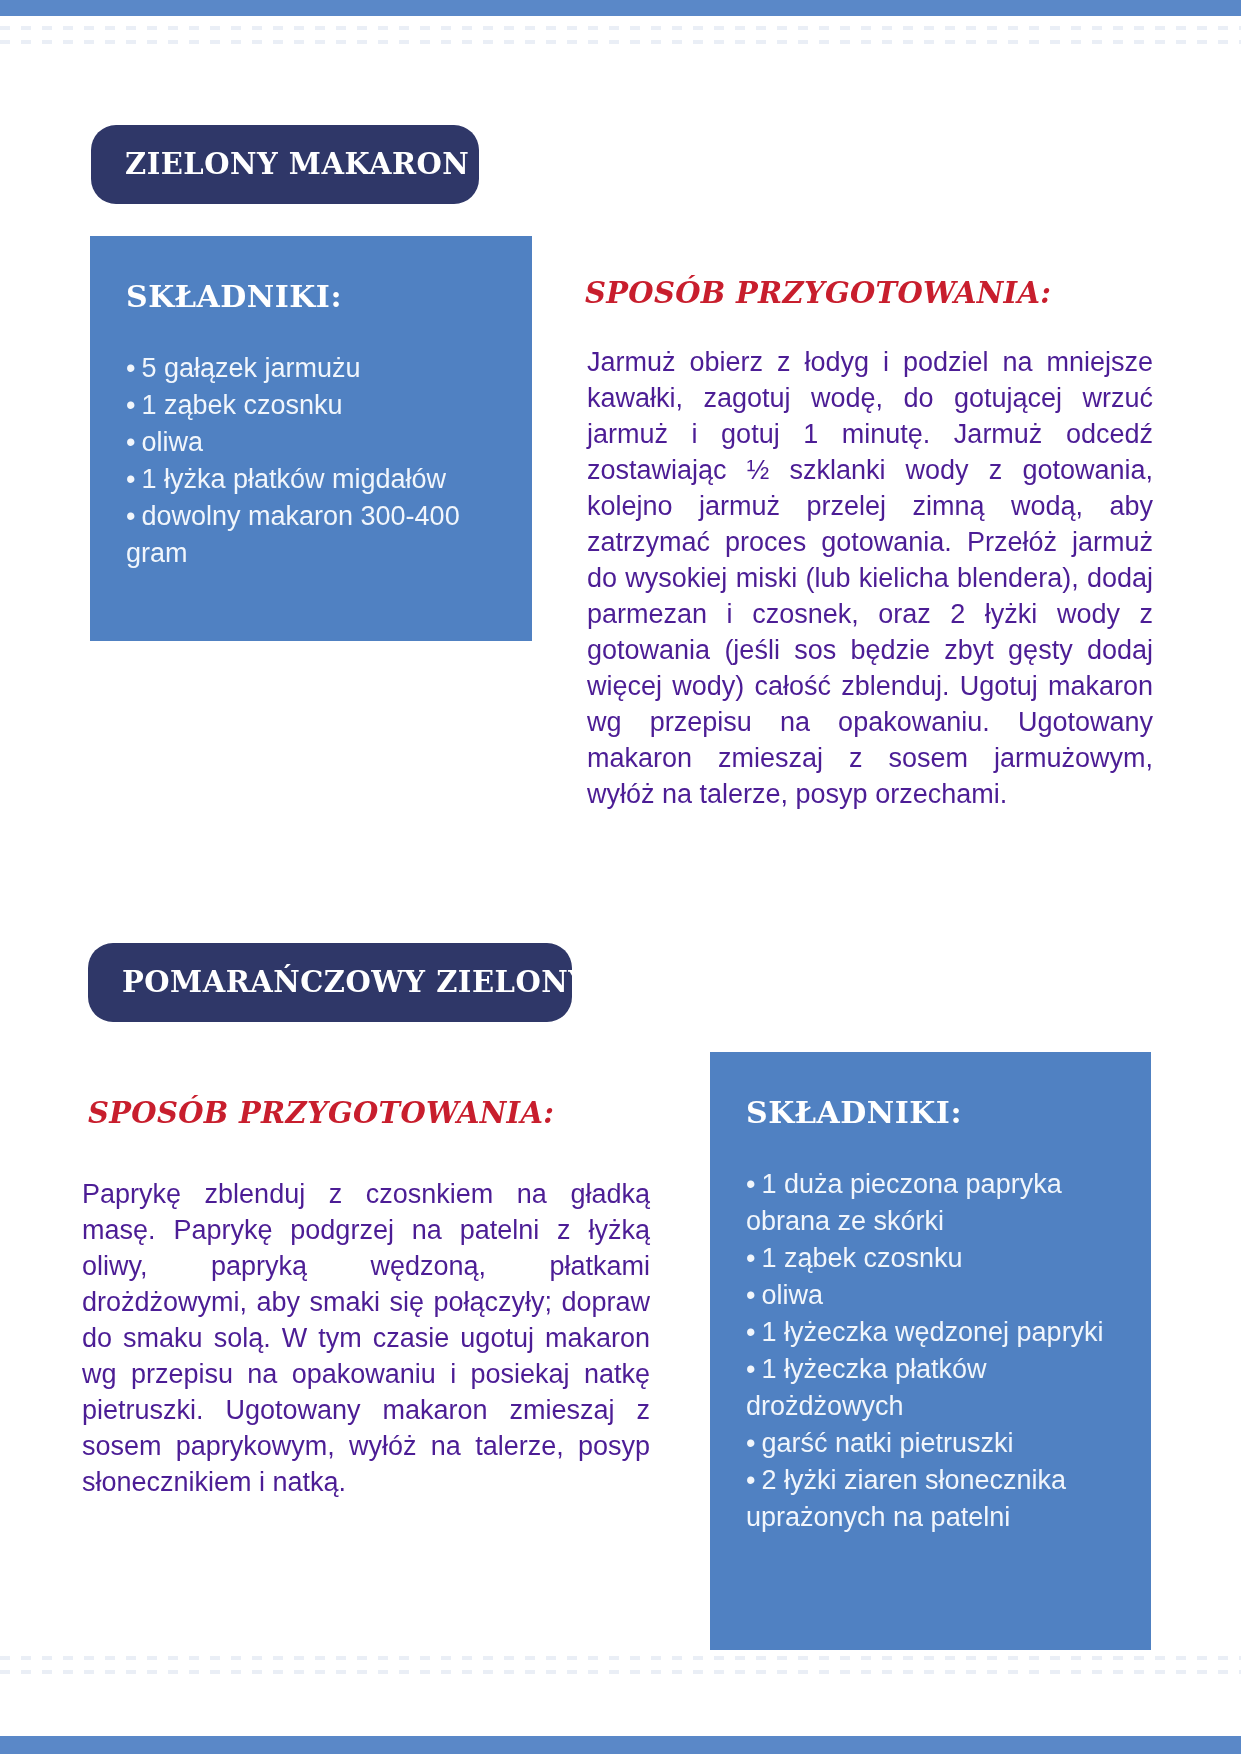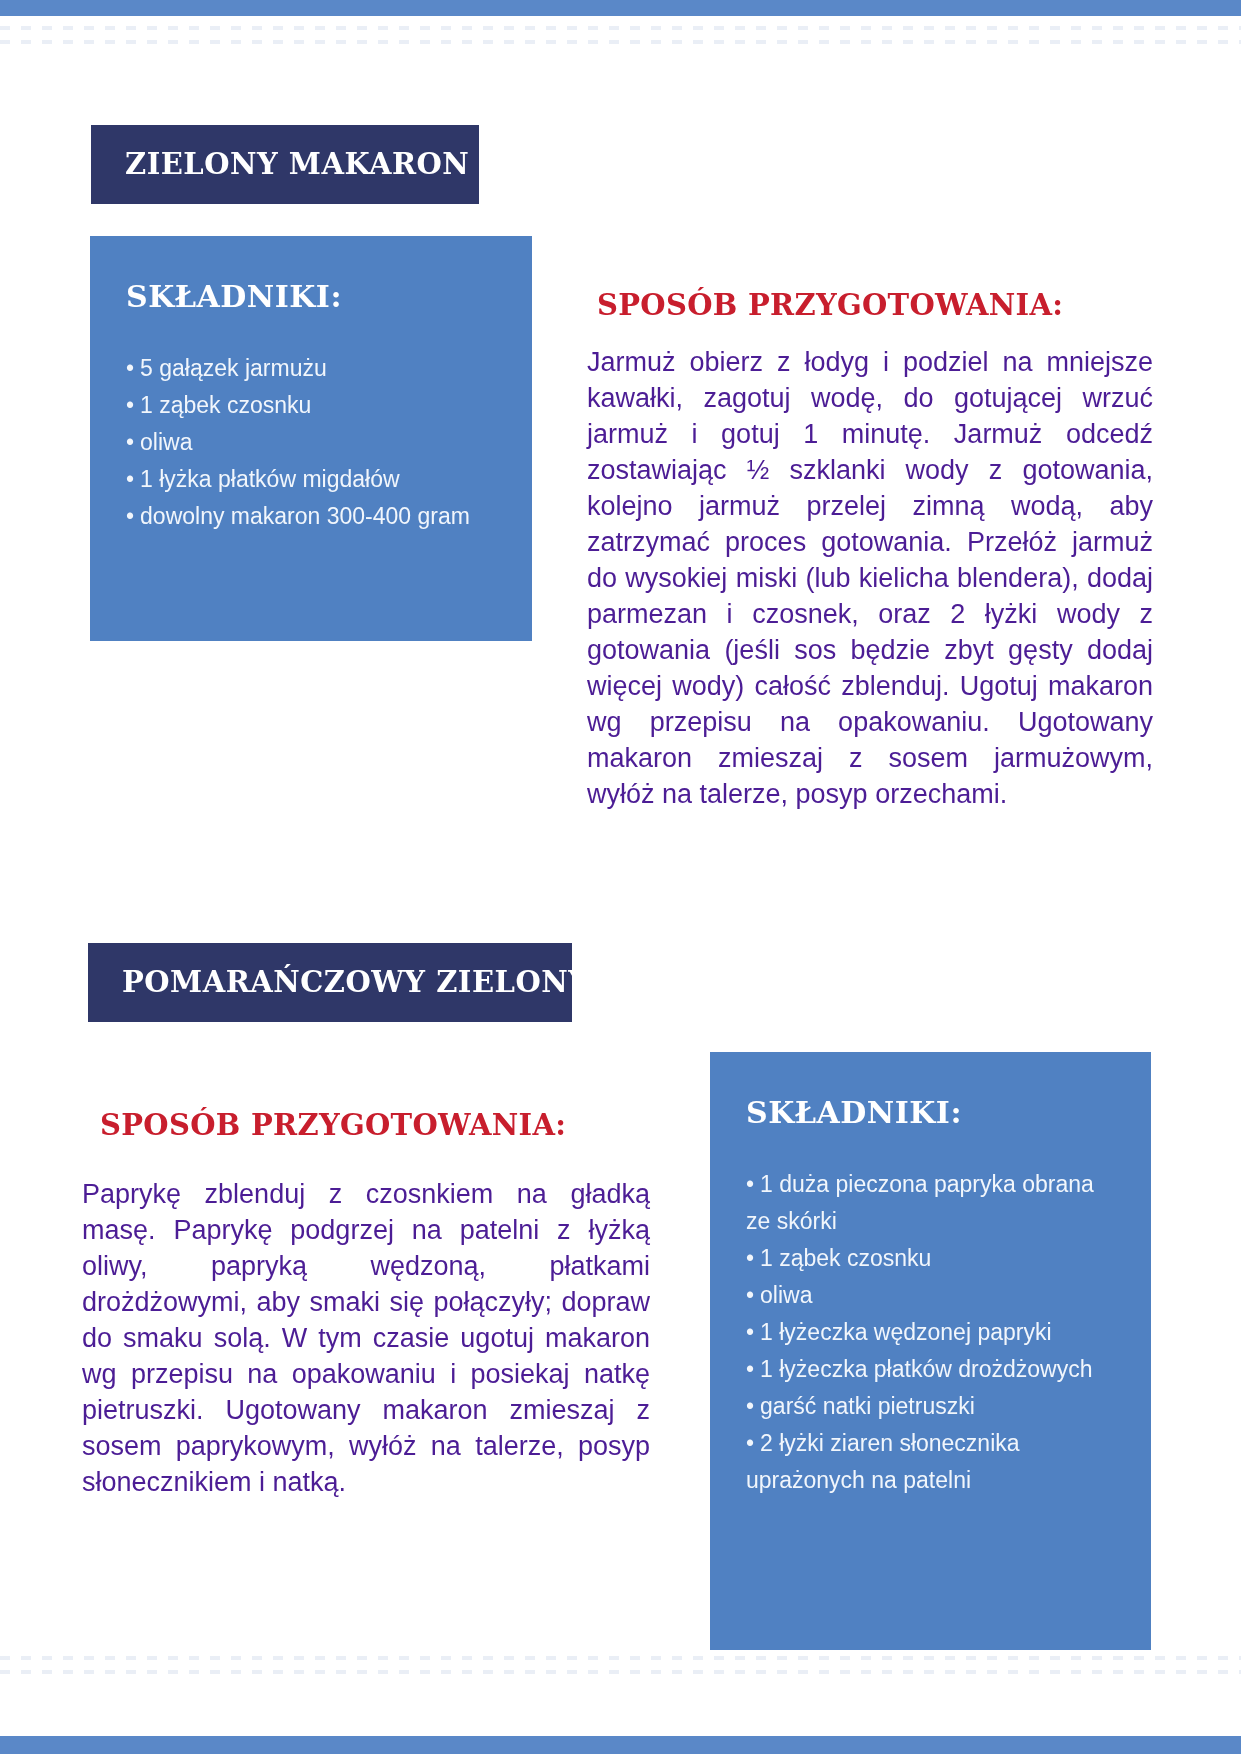--- a/index.html
+++ b/index.html
@@ -31,20 +31,21 @@
     background:#2f3768;
     color:#ffffff;
     font-family:"DejaVu Serif", serif;
     font-weight:bold;
     font-size:29px;
     letter-spacing:.5px;
     line-height:79px;
     padding-left:34px;
     box-sizing:border-box;
     white-space:nowrap;
+    border-radius:25px;
   }
   .banner.t1{left:91px;top:125px;width:388px;height:79px;}
   .banner.t2{left:88px;top:943px;width:484px;height:79px;}
   .panel{
     position:absolute;
     background:#5081c2;
     color:#f1f6fc;
     box-sizing:border-box;
     padding:46px 44px 0 36px;
   }
@@ -53,36 +54,37 @@
   .panel-title{
     margin:0 0 38px 0;
     font-family:"DejaVu Serif", serif;
     font-weight:bold;
     font-size:30px;
     line-height:30px;
     letter-spacing:.5px;
     color:#ffffff;
   }
   .ing-list{
-    font-size:23px;
+    font-size:27px;
     line-height:37px;
     margin-top:24px;
   }
   .ing-item{margin:0;}
   .bullet{padding-right:6px;}
   .red-h{
     position:absolute;
-    margin:12px;
+    margin:0;
     font-family:"DejaVu Serif", serif;
     font-weight:bold;
     font-size:29px;
     line-height:30px;
     letter-spacing:.3px;
     color:#c81e2d;
     white-space:nowrap;
+    font-style:italic;
   }
   .red-h.rh1{left:585px;top:278px;}
   .red-h.rh2{left:88px;top:1098px;}
   .method{
     position:absolute;
     margin:2px;
     font-size:27px;
     line-height:36px;
     color:#4c1d95;
     text-align:justify;

